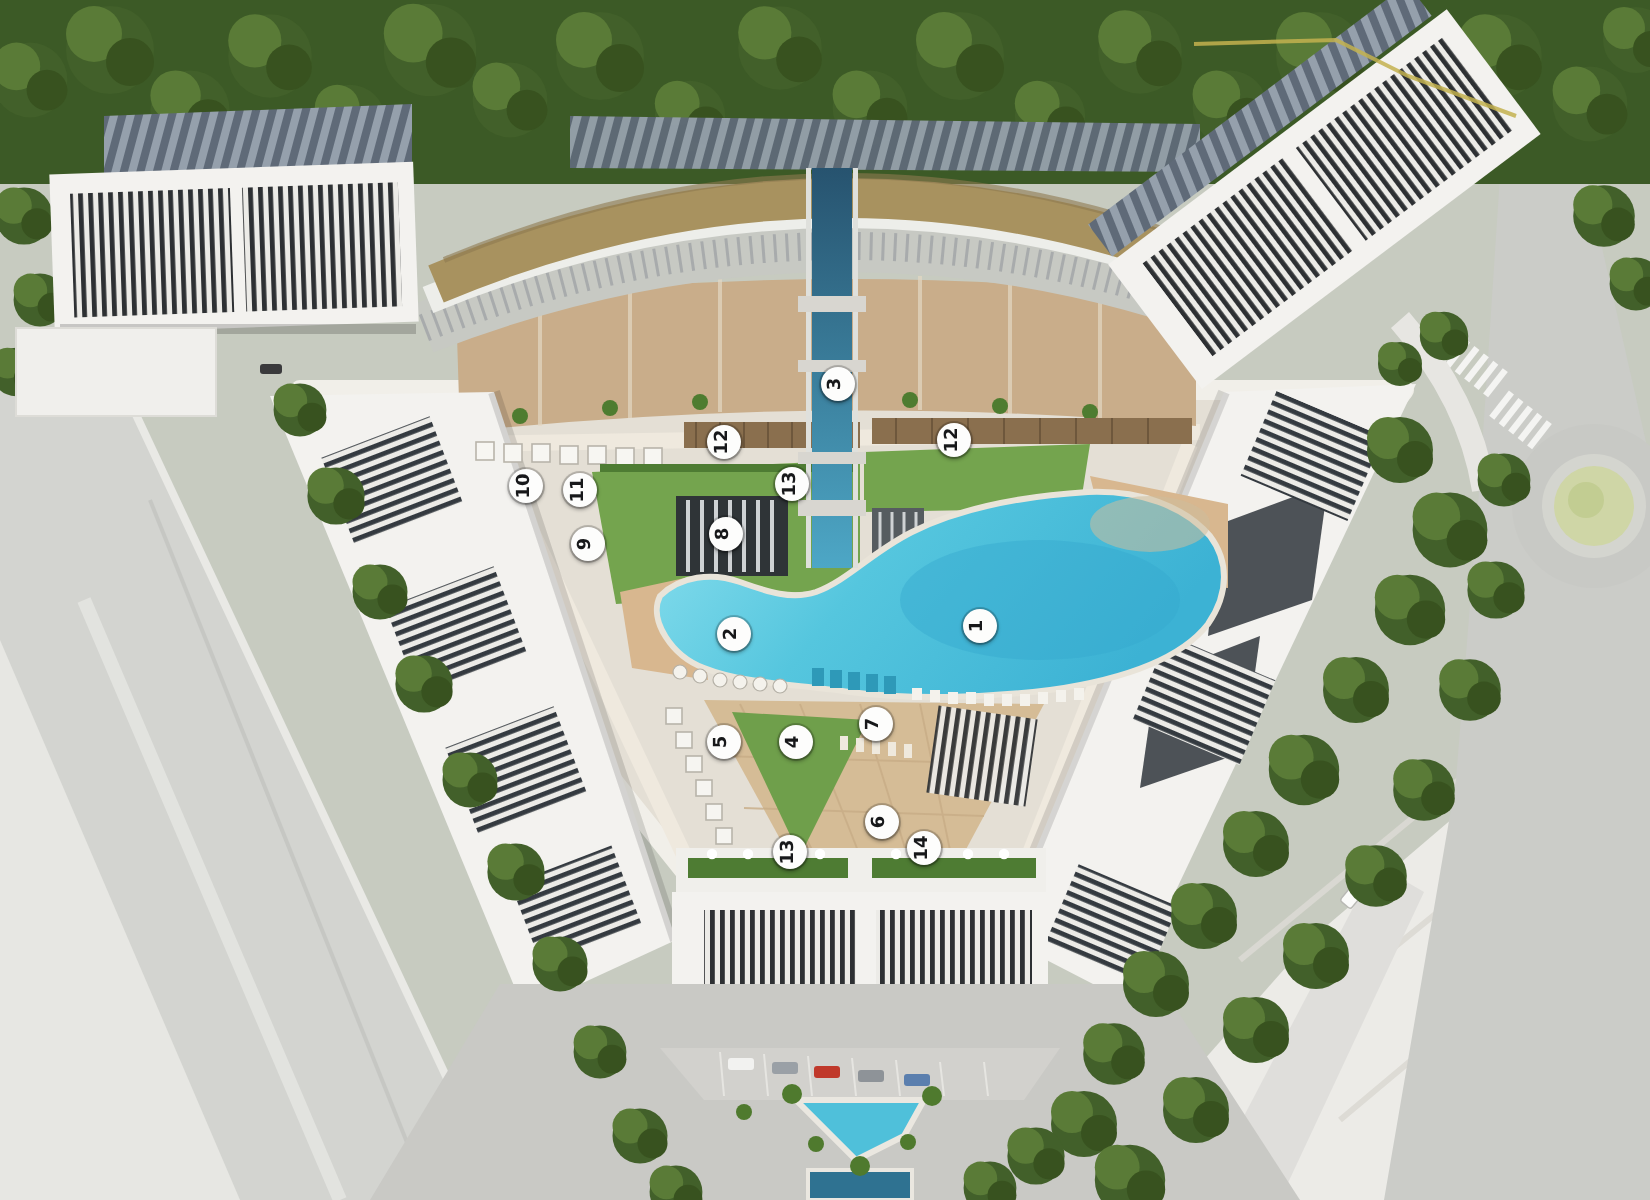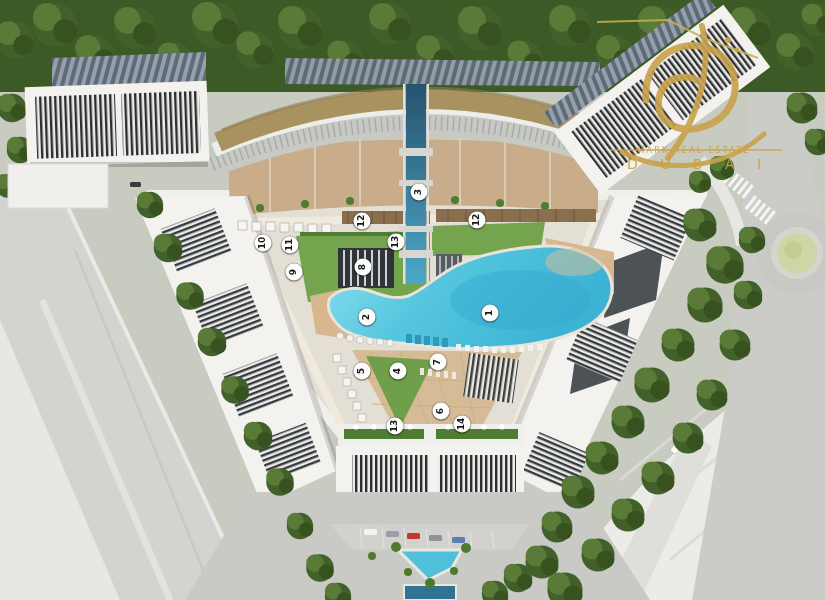--- a/index.html
+++ b/index.html
@@ -498,28 +498,14 @@
         <span>13</span>
       </div>
       <div class="marker" style="left: 395px; top: 426px;">
         <span>13</span>
       </div>
       <div class="marker" style="left: 462px; top: 424px;">
         <span>14</span>
       </div>
     </div>
 
-<div class="watermark">
-  <svg class="wm-swirl" width="200" height="180" viewBox="0 0 200 180">
-    <g fill="none" stroke="#c9a24b" stroke-linecap="round" opacity="0.9">
-      <path d="M50,86 C46,40 92,20 120,38 C148,56 146,98 110,112 C80,123 56,104 64,80 C70,62 94,58 106,70" stroke-width="7"></path>
-      <path d="M106,12 C116,50 104,104 72,144" stroke-width="6"></path>
-      <path d="M26,138 C68,160 128,156 168,120" stroke-width="5"></path>
-      <line x1="14" y1="136" x2="186" y2="136" stroke-width="1.4"></line>
-    </g>
-    <circle cx="132" cy="26" r="3" fill="#c9a24b" opacity="0.9"></circle>
-    <circle cx="141" cy="36" r="2.5" fill="#c9a24b" opacity="0.9"></circle>
-  </svg>
-  <div class="wm-line1">MARK REAL ESTATE</div>
-  <div class="wm-line2">D U B A I</div>
+
 </div>
 
-</div>
-
 </body></html>

